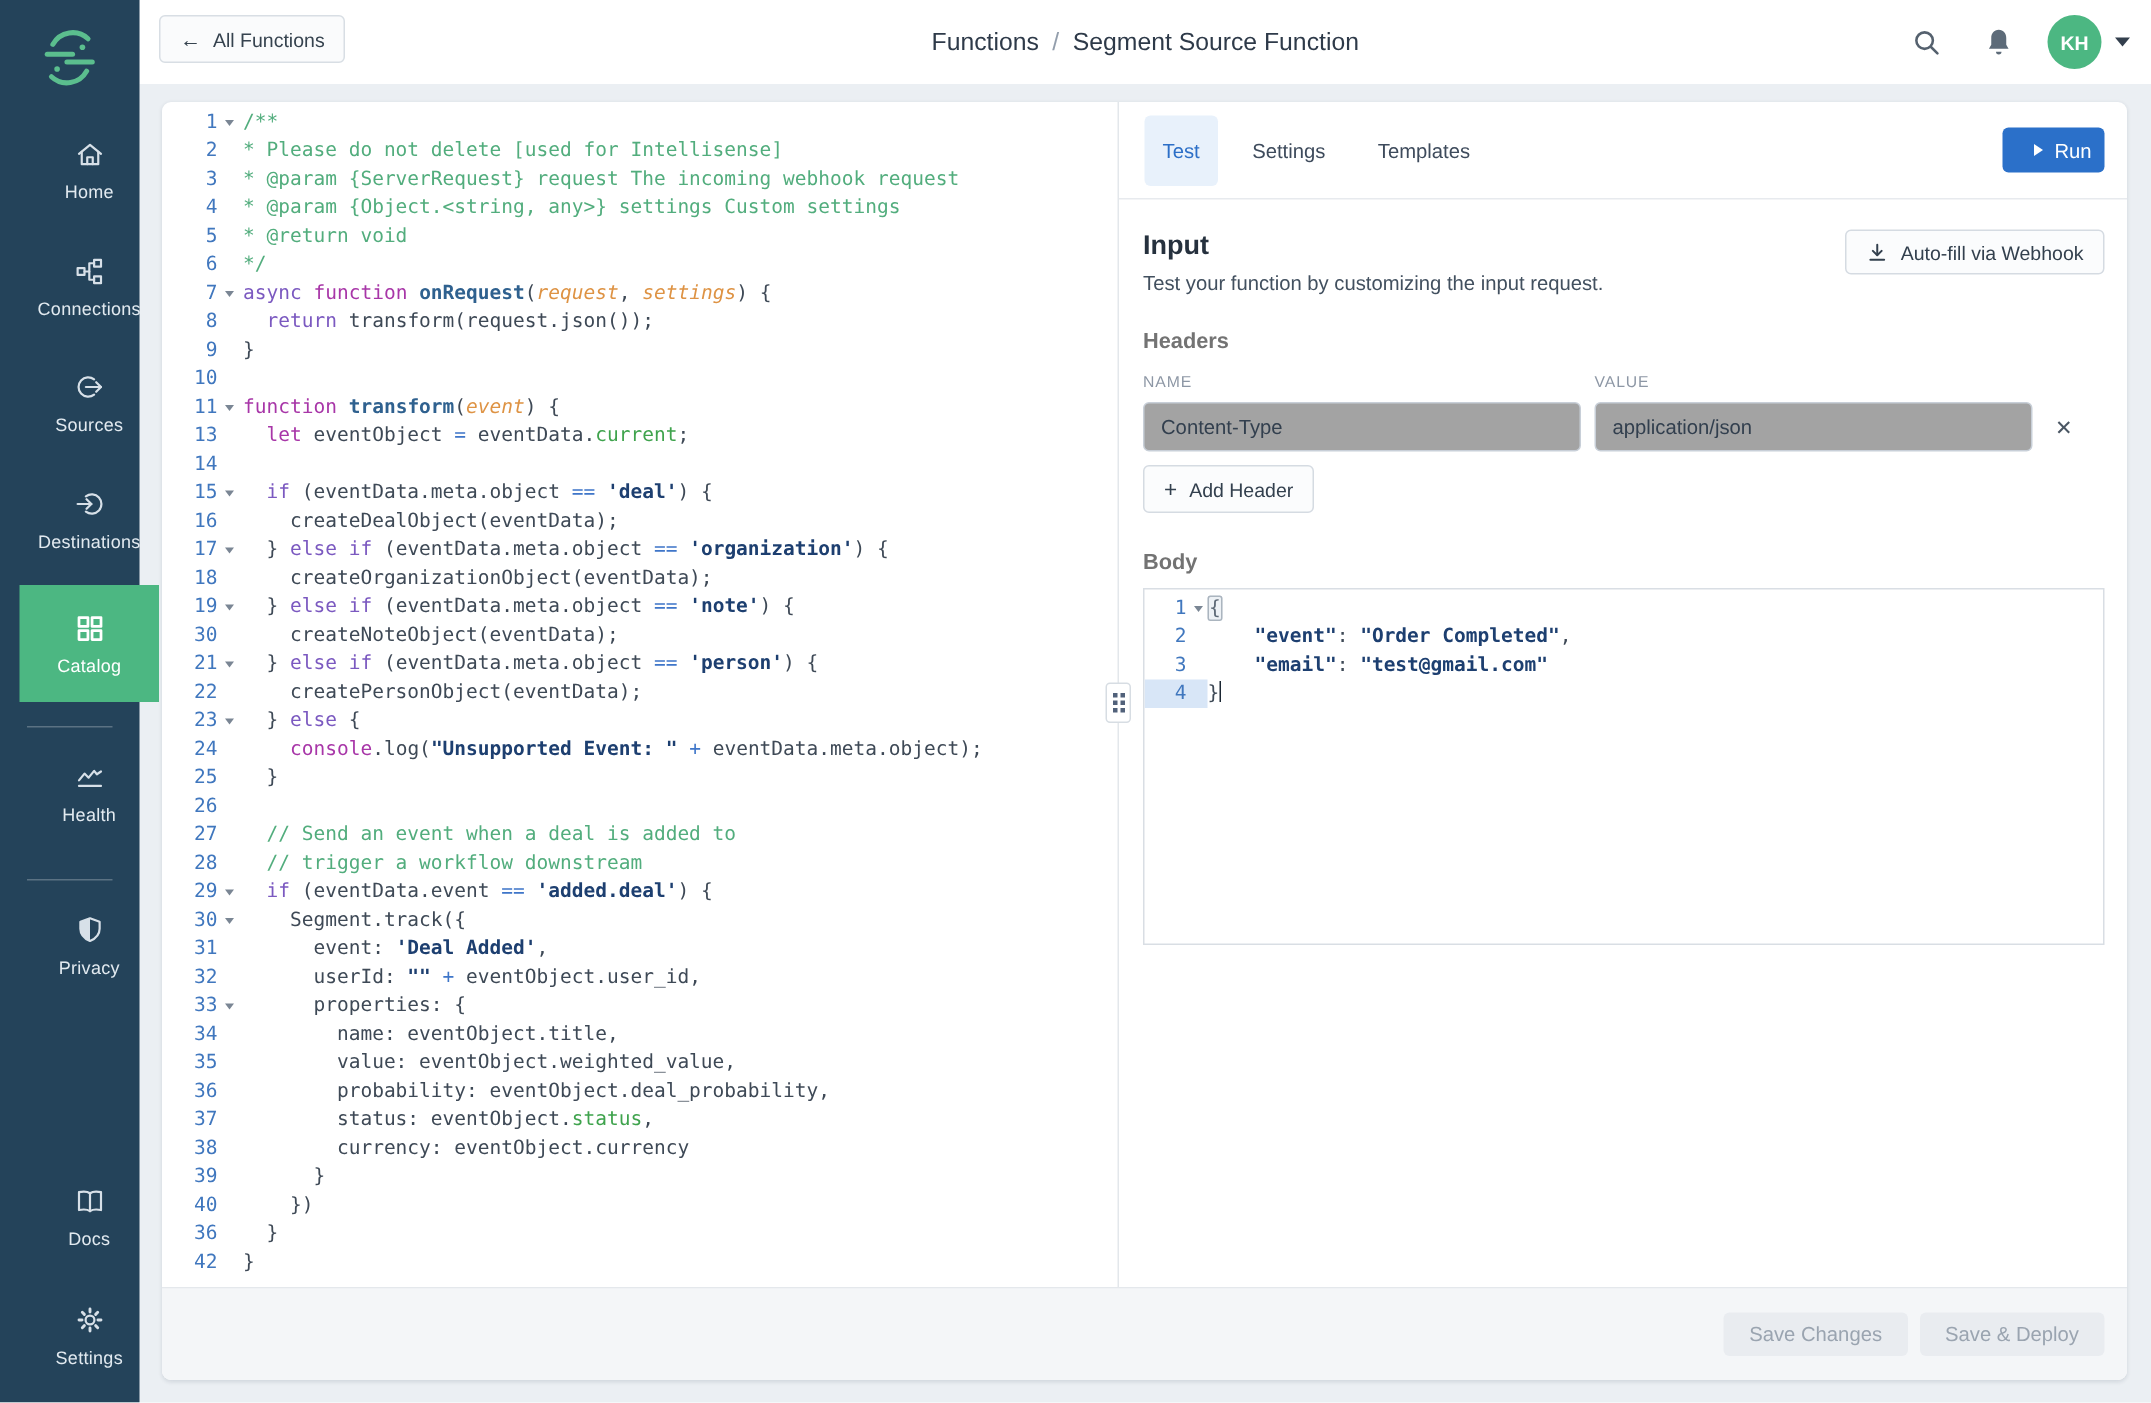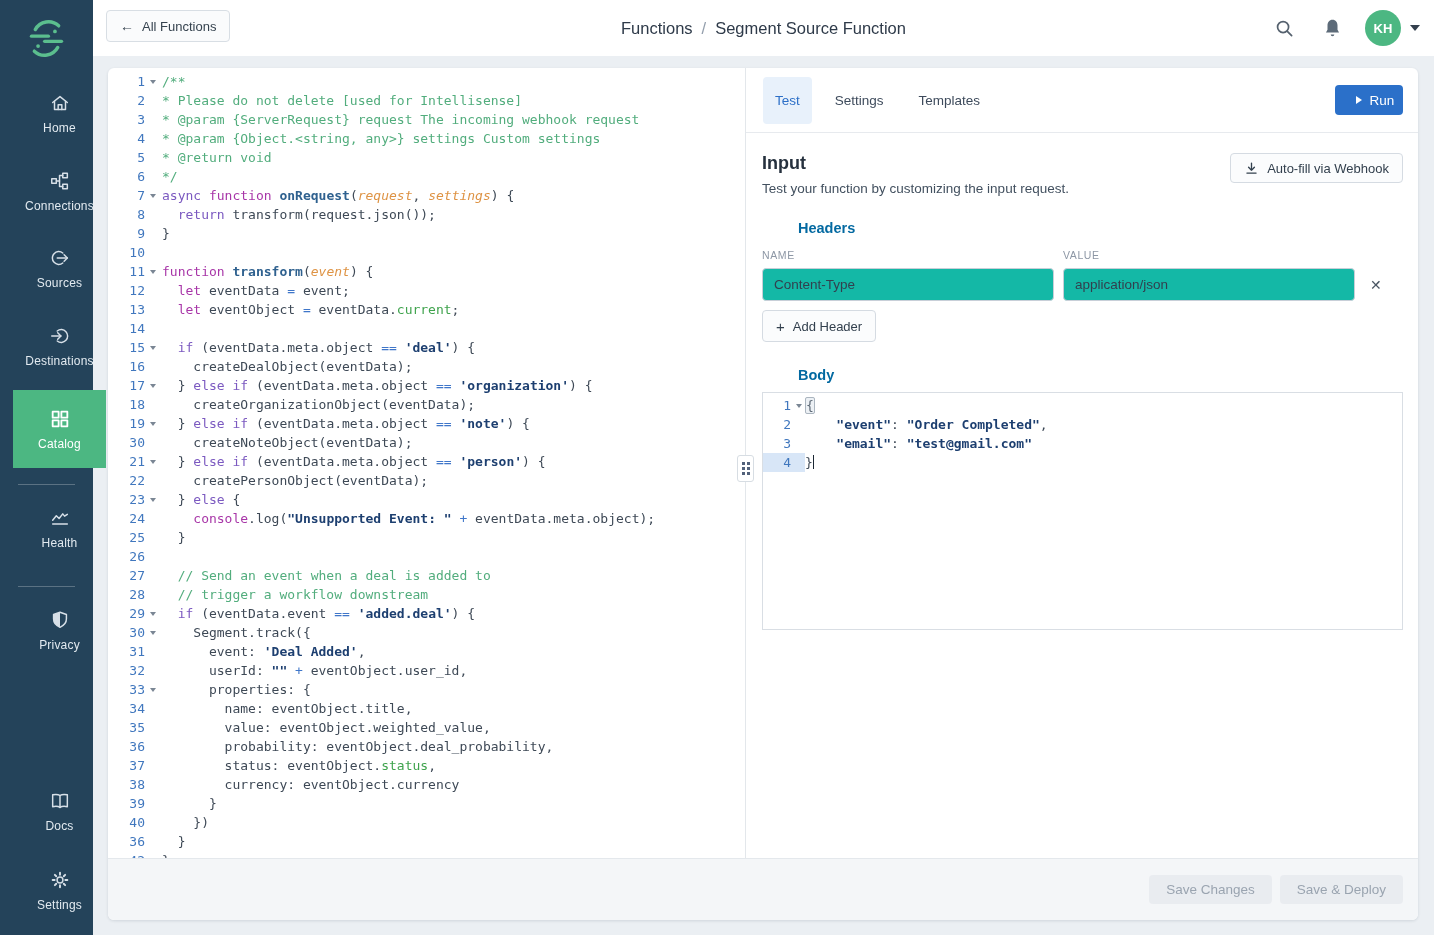--- a/index.html
+++ b/index.html
@@ -70,28 +70,28 @@
              font-size:13.5px; display:flex; align-items:center; justify-content:center; gap:8px; cursor:pointer; font-family:inherit;padding-left:12px; }
   .play-tri { width:0; height:0; border-top:4.5px solid transparent; border-bottom:4.5px solid transparent; border-left:6.5px solid #FFF; }
 
   .panel-body { padding:20px 15px 1px 16px; }
   .input-head { display:flex; justify-content:space-between; align-items:flex-start; }
   .h-input { font-size:18px; font-weight:600; color:#26313E; }
   .sub { font-size:13.5px; color:#42505F; margin-top:7px; }
   .ghost-btn { height:30px; padding:0 13px; background:#FBFCFD; border:1px solid #D5DBE2; border-radius:4px; font-size:13px;
                color:#33404E; display:flex; align-items:center; gap:8px; cursor:pointer; font-family:inherit; }
 
-  .sec-title { font-size:14.5px; font-weight:bold; color:#0369a1;margin-left:36px; }
+  .sec-title { font-size:14.5px; font-weight:bold; color:#737373; }
   .sec-headers { margin-top:24px; }
   .hv-labels { display:flex; margin-top:13px; }
   .hv-labels span { font-size:10.5px; color:#8D97A5; letter-spacing:.6px; }
   .hv-labels .nl { width:301px; }
   .hv-row { display:flex; align-items:center; margin-top:7px; }
   .fld { width:292px; height:33px; border:1px solid #C8CFD8; border-radius:4px; padding:0 11px; font-size:13.5px; color:#323F4E;
-         font-family:inherit; background:#14b8a6; }
+         font-family:inherit; background:#a3a3a3; }
   .fld.val { margin-left:9px; }
   .x-btn { margin-left:15px; font-size:14px; color:#4A5663; cursor:pointer; line-height:1; }
   .add-header { margin-top:9px; height:32px; }
   .plus { font-size:15px; color:#33404E; line-height:1; }
 
   .sec-body { margin-top:25px; }
   .body-editor { margin-top:9px; width:641px; height:238px; border:1px solid #D9DEE4; overflow:hidden; background:#FFF;
                  font-family:"DejaVu Sans Mono", monospace; font-size:13px; padding-top:3px; cursor:text; }
   .body-editor .cl .ln { width:28px; }
   .body-editor .cl .fold-slot { width:14px; }
@@ -253,21 +253,20 @@
       <div class="cl"><span class="gutterwrap"><span class="ln">2</span><span class="fold-slot"></span></span><span class="code"><span class="tk-c">* Please do not delete [used for Intellisense]</span></span></div>
       <div class="cl"><span class="gutterwrap"><span class="ln">3</span><span class="fold-slot"></span></span><span class="code"><span class="tk-c">* @param {ServerRequest} request The incoming webhook request</span></span></div>
       <div class="cl"><span class="gutterwrap"><span class="ln">4</span><span class="fold-slot"></span></span><span class="code"><span class="tk-c">* @param {Object.&lt;string, any&gt;} settings Custom settings</span></span></div>
       <div class="cl"><span class="gutterwrap"><span class="ln">5</span><span class="fold-slot"></span></span><span class="code"><span class="tk-c">* @return void</span></span></div>
       <div class="cl"><span class="gutterwrap"><span class="ln">6</span><span class="fold-slot"></span></span><span class="code"><span class="tk-c">*/</span></span></div>
       <div class="cl"><span class="gutterwrap"><span class="ln">7</span><span class="fold-slot"><span class="fold-c"></span></span></span><span class="code"><span class="tk-K">async</span><span class="tk-t"> </span><span class="tk-k">function</span><span class="tk-t"> </span><span class="tk-d">onRequest</span><span class="tk-t">(</span><span class="tk-p">request</span><span class="tk-t">, </span><span class="tk-p">settings</span><span class="tk-t">) {</span></span></div>
       <div class="cl"><span class="gutterwrap"><span class="ln">8</span><span class="fold-slot"></span></span><span class="code"><span class="tk-t">  </span><span class="tk-K">return</span><span class="tk-t"> transform(request.json());</span></span></div>
       <div class="cl"><span class="gutterwrap"><span class="ln">9</span><span class="fold-slot"></span></span><span class="code"><span class="tk-t">}</span></span></div>
       <div class="cl"><span class="gutterwrap"><span class="ln">10</span><span class="fold-slot"></span></span><span class="code"></span></div>
       <div class="cl"><span class="gutterwrap"><span class="ln">11</span><span class="fold-slot"><span class="fold-c"></span></span></span><span class="code"><span class="tk-k">function</span><span class="tk-t"> </span><span class="tk-d">transform</span><span class="tk-t">(</span><span class="tk-p">event</span><span class="tk-t">) {</span></span></div>
-      <div class="cl"><span class="gutterwrap"><span class="ln">12</span><span class="fold-slot"></span></span><span class="code"><span class="tk-t">  </span><span class="tk-k">let</span><span class="tk-t"> eventData </span><span class="tk-o">=</span><span class="tk-t"> event;</span></span></div>
       <div class="cl"><span class="gutterwrap"><span class="ln">13</span><span class="fold-slot"></span></span><span class="code"><span class="tk-t">  </span><span class="tk-k">let</span><span class="tk-t"> eventObject </span><span class="tk-o">=</span><span class="tk-t"> eventData.</span><span class="tk-g">current</span><span class="tk-t">;</span></span></div>
       <div class="cl"><span class="gutterwrap"><span class="ln">14</span><span class="fold-slot"></span></span><span class="code"></span></div>
       <div class="cl"><span class="gutterwrap"><span class="ln">15</span><span class="fold-slot"><span class="fold-c"></span></span></span><span class="code"><span class="tk-t">  </span><span class="tk-K">if</span><span class="tk-t"> (eventData.meta.object </span><span class="tk-o">==</span><span class="tk-t"> </span><span class="tk-s">'deal'</span><span class="tk-t">) {</span></span></div>
       <div class="cl"><span class="gutterwrap"><span class="ln">16</span><span class="fold-slot"></span></span><span class="code"><span class="tk-t">    createDealObject(eventData);</span></span></div>
       <div class="cl"><span class="gutterwrap"><span class="ln">17</span><span class="fold-slot"><span class="fold-c"></span></span></span><span class="code"><span class="tk-t">  } </span><span class="tk-K">else</span><span class="tk-t"> </span><span class="tk-K">if</span><span class="tk-t"> (eventData.meta.object </span><span class="tk-o">==</span><span class="tk-t"> </span><span class="tk-s">'organization'</span><span class="tk-t">) {</span></span></div>
       <div class="cl"><span class="gutterwrap"><span class="ln">18</span><span class="fold-slot"></span></span><span class="code"><span class="tk-t">    createOrganizationObject(eventData);</span></span></div>
       <div class="cl"><span class="gutterwrap"><span class="ln">19</span><span class="fold-slot"><span class="fold-c"></span></span></span><span class="code"><span class="tk-t">  } </span><span class="tk-K">else</span><span class="tk-t"> </span><span class="tk-K">if</span><span class="tk-t"> (eventData.meta.object </span><span class="tk-o">==</span><span class="tk-t"> </span><span class="tk-s">'note'</span><span class="tk-t">) {</span></span></div>
       <div class="cl"><span class="gutterwrap"><span class="ln">30</span><span class="fold-slot"></span></span><span class="code"><span class="tk-t">    createNoteObject(eventData);</span></span></div>
       <div class="cl"><span class="gutterwrap"><span class="ln">21</span><span class="fold-slot"><span class="fold-c"></span></span></span><span class="code"><span class="tk-t">  } </span><span class="tk-K">else</span><span class="tk-t"> </span><span class="tk-K">if</span><span class="tk-t"> (eventData.meta.object </span><span class="tk-o">==</span><span class="tk-t"> </span><span class="tk-s">'person'</span><span class="tk-t">) {</span></span></div>
       <div class="cl"><span class="gutterwrap"><span class="ln">22</span><span class="fold-slot"></span></span><span class="code"><span class="tk-t">    createPersonObject(eventData);</span></span></div>

